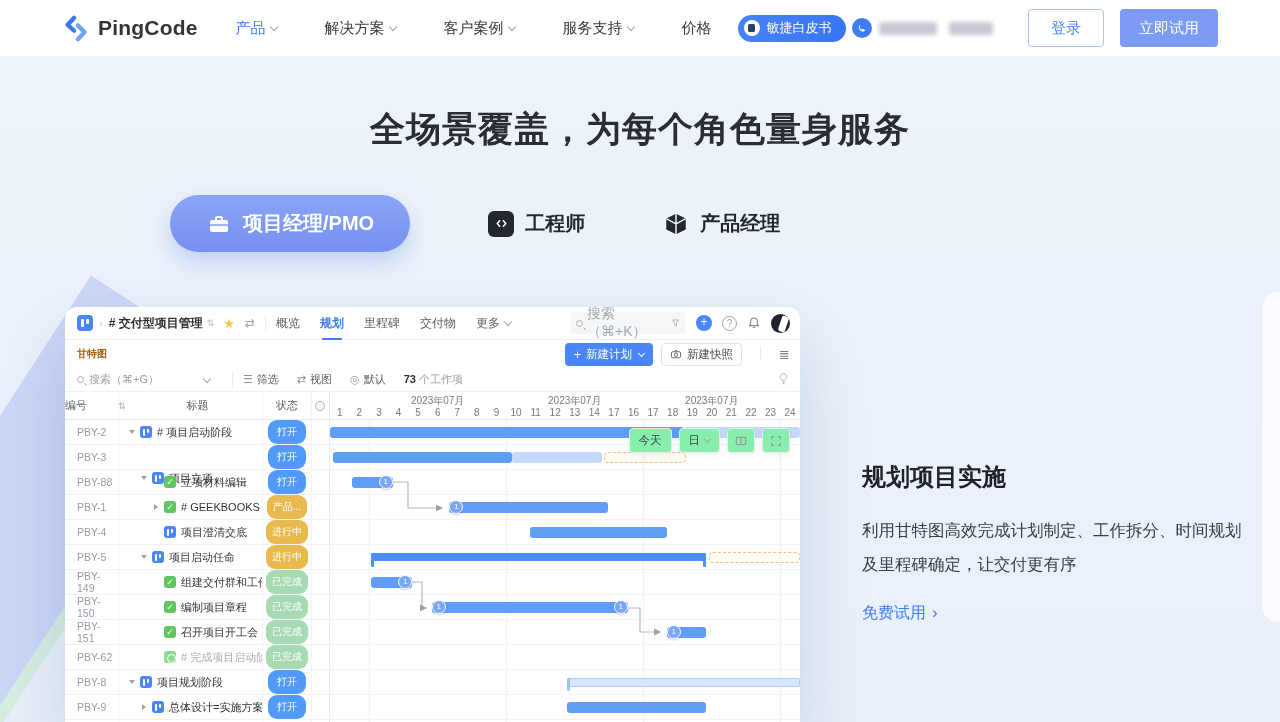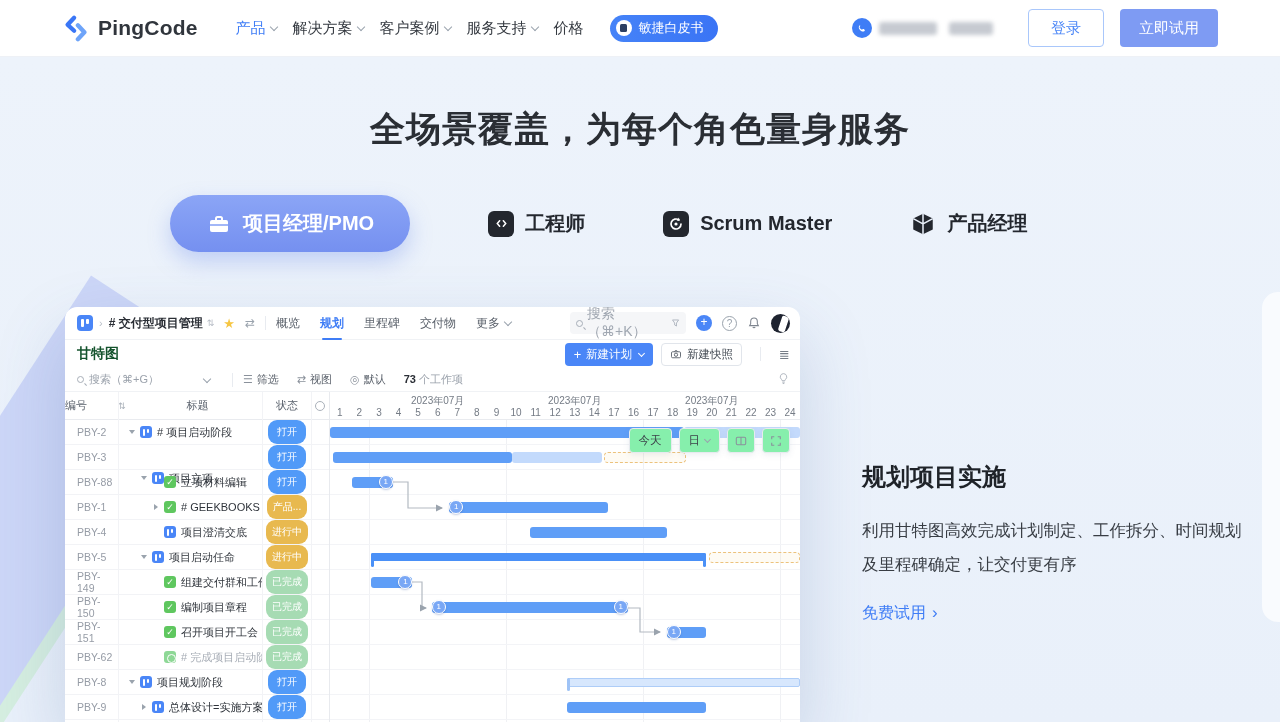--- a/index.html
+++ b/index.html
@@ -3,21 +3,21 @@
 <meta charset="utf-8">
 <style>
   html,body{margin:0;padding:0;width:1280px;height:722px;overflow:hidden;
     font-family:"Liberation Sans","DejaVu Sans",sans-serif;background:#ebf1fa;}
   *{box-sizing:border-box;}
   .caret{display:inline-block;width:6px;height:6px;border-right:1.5px solid #9aa3ad;border-bottom:1.5px solid #9aa3ad;transform:rotate(45deg);margin-left:5px;margin-bottom:2px;}
   
   .nav{position:relative;height:57px;background:#fff;border-bottom:1px solid #eef1f6;display:flex;align-items:center;padding:0 62px;z-index:50;}
   .brand{display:flex;align-items:center;gap:8px;margin-right:38px;}
   .brand-name{font-size:21px;font-weight:700;color:#30353c;letter-spacing:.2px;}
-  .nav-items{display:flex;align-items:center;gap:16px;}
+  .nav-items{display:flex;align-items:center;gap:48px;}
   .nav-item{font-size:15px;color:#363b42;cursor:pointer;display:flex;align-items:center;}
   .nav-item.active{color:#3f7df6;}
   .wp-pill{margin-left:26px;display:flex;align-items:center;gap:7px;background:linear-gradient(90deg,#4583f8,#3a74f5);color:#fff;font-size:13px;height:27px;padding:0 14px 0 6px;border-radius:14px;cursor:pointer;}
   .wp-dot{width:16px;height:16px;border-radius:50%;background:#fff;display:flex;align-items:center;justify-content:center;}
   .wp-dot i{width:7px;height:8px;background:#2c3f63;border-radius:1.5px;display:block;}
   .nav-right{margin-left:auto;display:flex;align-items:center;gap:16px;}
   .phone{display:flex;align-items:center;gap:7px;margin-right:14px;}
   .phone-ic{width:20px;height:20px;border-radius:50%;background:#3f7df6;display:flex;align-items:center;justify-content:center;}
   .blur-blk{height:13px;background:#c6cad1;border-radius:3px;filter:blur(2px);display:inline-block;margin-right:5px;}
   .btn-login{width:76px;height:38px;border:1px solid #a9c7fb;border-radius:4px;background:#fff;color:#4a86f7;font-size:15px;display:flex;align-items:center;justify-content:center;cursor:pointer;}
@@ -56,21 +56,21 @@
   .win-top-right{margin-left:auto;display:flex;align-items:center;gap:10px;}
   .search-pill{width:116px;height:22px;background:#f5f6f8;border-radius:4px;display:flex;align-items:center;padding:0 6px;color:#a0a7b1;font-size:14px;gap:4px;cursor:text;}
   .lens{width:7px;height:7px;border:1.2px solid #a7aeb8;border-radius:50%;position:relative;flex:0 0 auto;}
   .lens::after{content:"";position:absolute;width:3px;height:1.2px;background:#a7aeb8;transform:rotate(45deg);left:6px;top:7px;}
   .circle-btn{width:16px;height:16px;border-radius:50%;background:#4a86f7;color:#fff;font-size:12px;line-height:15px;text-align:center;cursor:pointer;}
   .q-btn{width:15px;height:15px;border-radius:50%;border:1.2px solid #9aa3ad;color:#9aa3ad;font-size:10px;line-height:13px;text-align:center;cursor:pointer;}
   .avatar{width:19px;height:19px;border-radius:50%;background:#1e2330;position:relative;overflow:hidden;}
   .avatar::after{content:"";position:absolute;left:9px;top:2px;width:7px;height:16px;background:#fff;transform:rotate(18deg);border-radius:2px;}
   
   .toolbar{height:28px;display:flex;align-items:center;padding:0 10px 0 12px;}
-  .view-title{font-size:14px;font-weight:700;color:#14532d;}
+  .view-title{font-size:10px;font-weight:700;color:#a16207;}
   .tb-right{margin-left:auto;display:flex;align-items:center;gap:8px;}
   .btn-plan{height:23px;background:#4a86f7;color:#fff;border-radius:4px;display:flex;align-items:center;padding:0 9px;gap:5px;font-size:11.5px;cursor:pointer;}
   .btn-plan .plus::before{content:"+";font-size:13px;}
   .btn-plan .caret{border-color:#fff;width:5px;height:5px;margin:0 0 2px 2px;}
   .btn-snap{height:23px;background:#fff;border:1px solid #e1e5eb;color:#474e57;border-radius:4px;display:flex;align-items:center;padding:0 8px;gap:5px;font-size:11.5px;cursor:pointer;}
   .list-ic{color:#767d87;font-size:13px;cursor:pointer;}
   
   .filterbar{height:24px;display:flex;align-items:center;padding:0 10px 0 12px;color:#9aa1ab;font-size:11px;border-bottom:1px solid #f0f2f5;}
   .fb-item{display:flex;align-items:center;gap:4px;margin-right:18px;color:#5a616b;cursor:pointer;}
   .fb-item .ic{color:#8a919b;font-size:11px;}
@@ -213,30 +213,20 @@
       </div>
       <div class="role">
         <span class="role-ic">
           <svg width="15" height="15" viewBox="0 0 16 16">
             <path d="M6 5 3.5 8 6 11M10 5l2.5 3L10 11" fill="none" stroke="#fff" stroke-width="1.6" stroke-linecap="round"></path>
           </svg>
         </span>
         <span>工程师</span>
       </div>
       <div class="role">
-        <span class="role-ic">
-          <svg width="16" height="16" viewBox="0 0 16 16">
-            <path d="M13 8a5 5 0 1 1-2-4" fill="none" stroke="#fff" stroke-width="1.7" stroke-linecap="round"></path>
-            <path d="M11 1.5 11.4 4.4 8.6 4.8z" fill="#fff"></path>
-            <circle cx="8" cy="8" r="1.6" fill="#fff"></circle>
-          </svg>
-        </span>
-        <span>Scrum Master</span>
-      </div>
-      <div class="role">
         <span class="role-ic bare">
           <svg width="26" height="26" viewBox="0 0 24 24">
             <path d="M12 2.5 21 7v10l-9 4.5L3 17V7z" fill="#23272e"></path>
             <path d="M12 2.5V12M3 7l9 5 9-5M12 12v9.5" stroke="#e9f0fa" stroke-width="1.4" fill="none"></path>
           </svg>
         </span>
         <span>产品经理</span>
       </div>
     </div>
 

